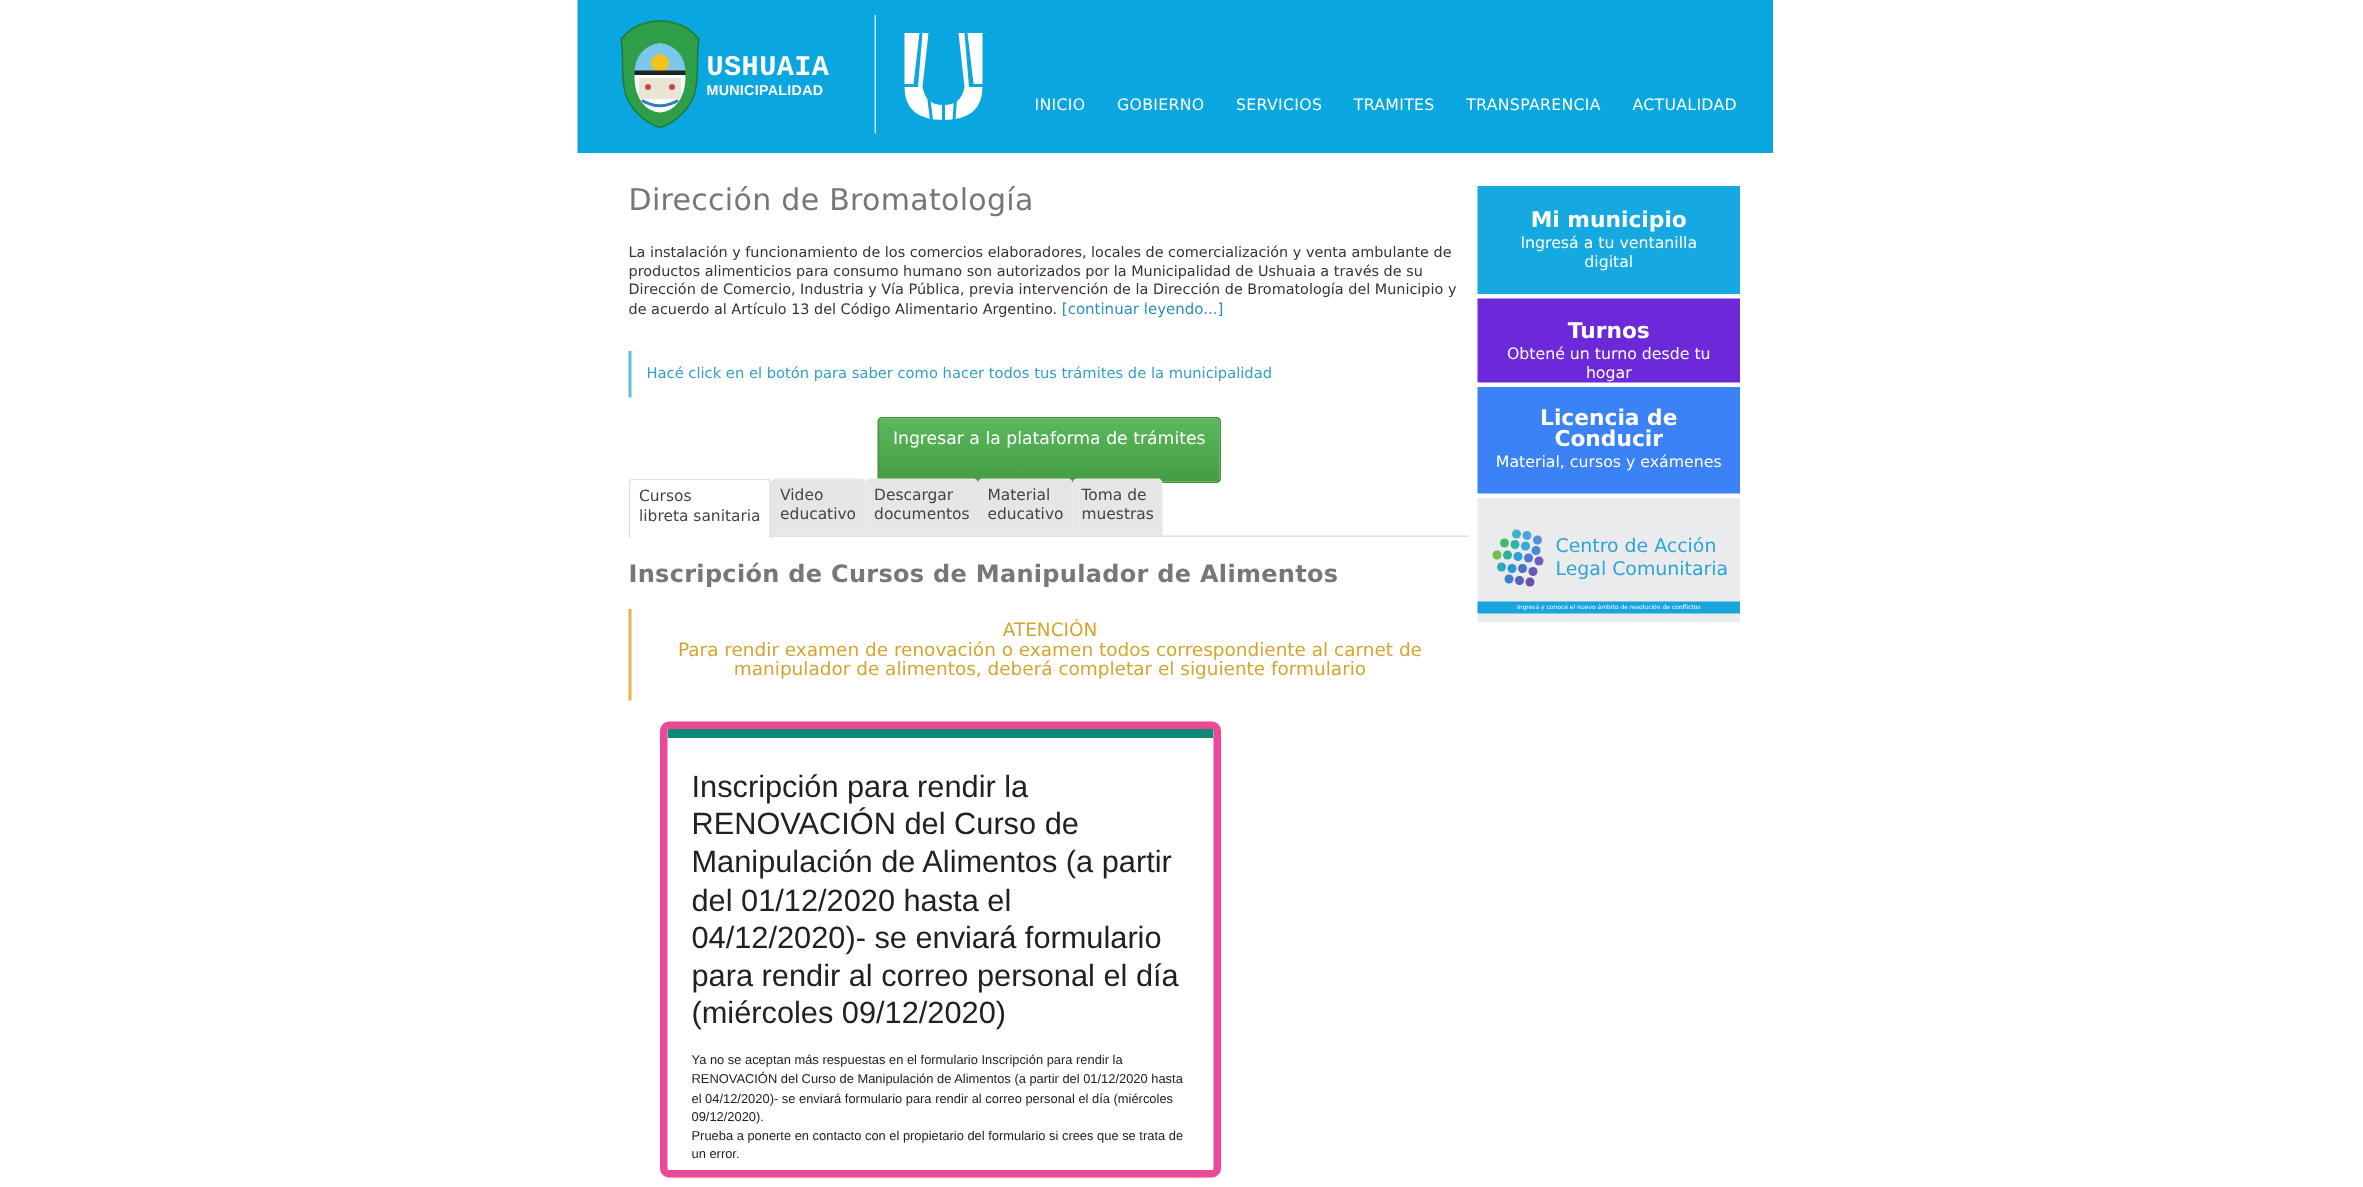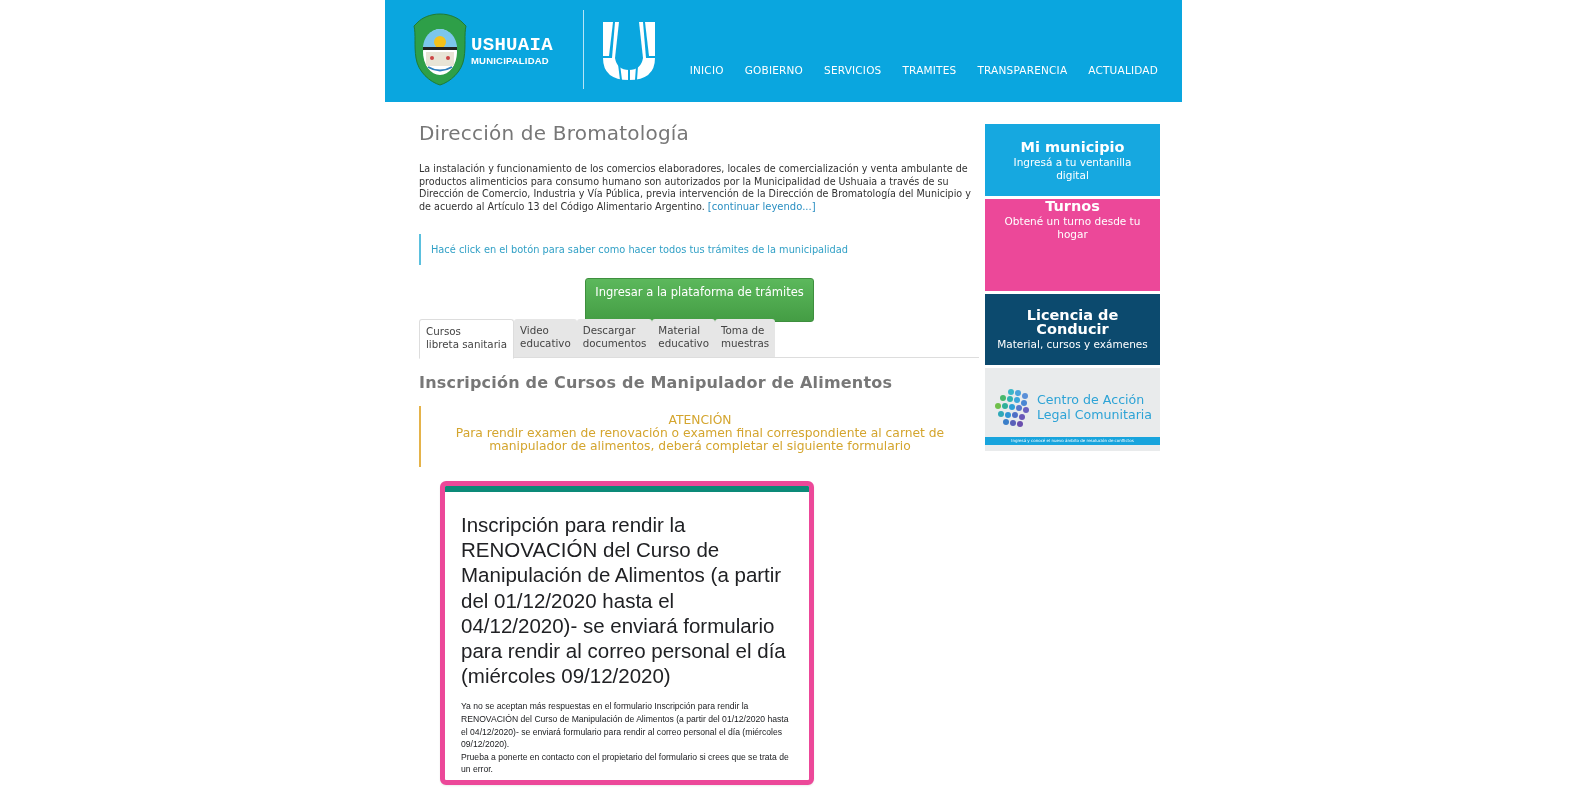--- a/index.html
+++ b/index.html
@@ -43,22 +43,22 @@
   .form-card-top { height: 6px; background: #0c8a78; }
   .form-title { padding: 20px 16px 0 16px; font-family: "Liberation Sans", sans-serif; font-size: 20.5px; line-height: 25.2px; color: #202124; }
   .form-msg { padding: 12px 16px 0 16px; font-family: "Liberation Sans", sans-serif; font-size: 8.6px; line-height: 12.6px; color: #202124; }
 
   
   .sidebar { position: absolute; left: 600px; top: 124px; width: 175px; }
   .side-card { width: 175px; color: #fff; text-align: center; margin-bottom: 3px; display: block; }
   .side-card .t { font-weight: 700; font-size: 14.5px; line-height: 14px; display: block; font-family: "DejaVu Sans", sans-serif; }
   .side-card .s { font-size: 10.5px; line-height: 12.5px; display: block; margin-top: 2px; }
   .sc1 { background: #16a8e0; height: 72px; padding-top: 16px; }
-  .sc2 { background: #ec4899; height: 92px; }
-  .sc3 { background: #0c4a6e; height: 71px; padding-top: 14px; }
+  .sc2 { background: #6d28d9; height: 56px; padding-top: 15px; }
+  .sc3 { background: #3b82f6; height: 71px; padding-top: 14px; }
   .sc4 { background: #e9ebec; height: 83px; position: relative; }
   .sc4 .dots { position: absolute; left: 8px; top: 20px; width: 40px; height: 40px; }
   .sc4 .c4t { position: absolute; left: 52px; top: 24px; color: #2da3d6; font-size: 12.6px; line-height: 15px; text-align: left; }
   .sc4 .c4bar { position: absolute; left: 0; bottom: 6px; width: 175px; height: 8px; background: #18a4dd; color: #fff; font-size: 4px; line-height: 8px; text-align: center; }
 </style>
 </head>
 <body>
 
 <div class="page">
 
@@ -127,21 +127,21 @@
       <div class="tab">
         <div>Toma de</div>
         <div>muestras</div>
       </div>
     </div>
 
     <h2 class="section-title">Inscripción de Cursos de Manipulador de Alimentos</h2>
 
     <div class="warning">
       <div>ATENCIÓN</div>
-      <div>Para rendir examen de renovación o examen final correspondiente al carnet de</div>
+      <div>Para rendir examen de renovación o examen todos correspondiente al carnet de</div>
       <div>manipulador de alimentos, deberá completar el siguiente formulario</div>
     </div>
   </div>
 
   <div class="form-card">
     <div class="form-card-top"></div>
     <div class="form-title">Inscripción para rendir la RENOVACIÓN del Curso de Manipulación de Alimentos (a partir del 01/12/2020 hasta el 04/12/2020)- se enviará formulario para rendir al correo personal el día (miércoles 09/12/2020)</div>
     <div class="form-msg">
       <div>Ya no se aceptan más respuestas en el formulario Inscripción para rendir la RENOVACIÓN del Curso de Manipulación de Alimentos (a partir del 01/12/2020 hasta el 04/12/2020)- se enviará formulario para rendir al correo personal el día (miércoles 09/12/2020).</div>
       <div>Prueba a ponerte en contacto con el propietario del formulario si crees que se trata de un error.</div>

